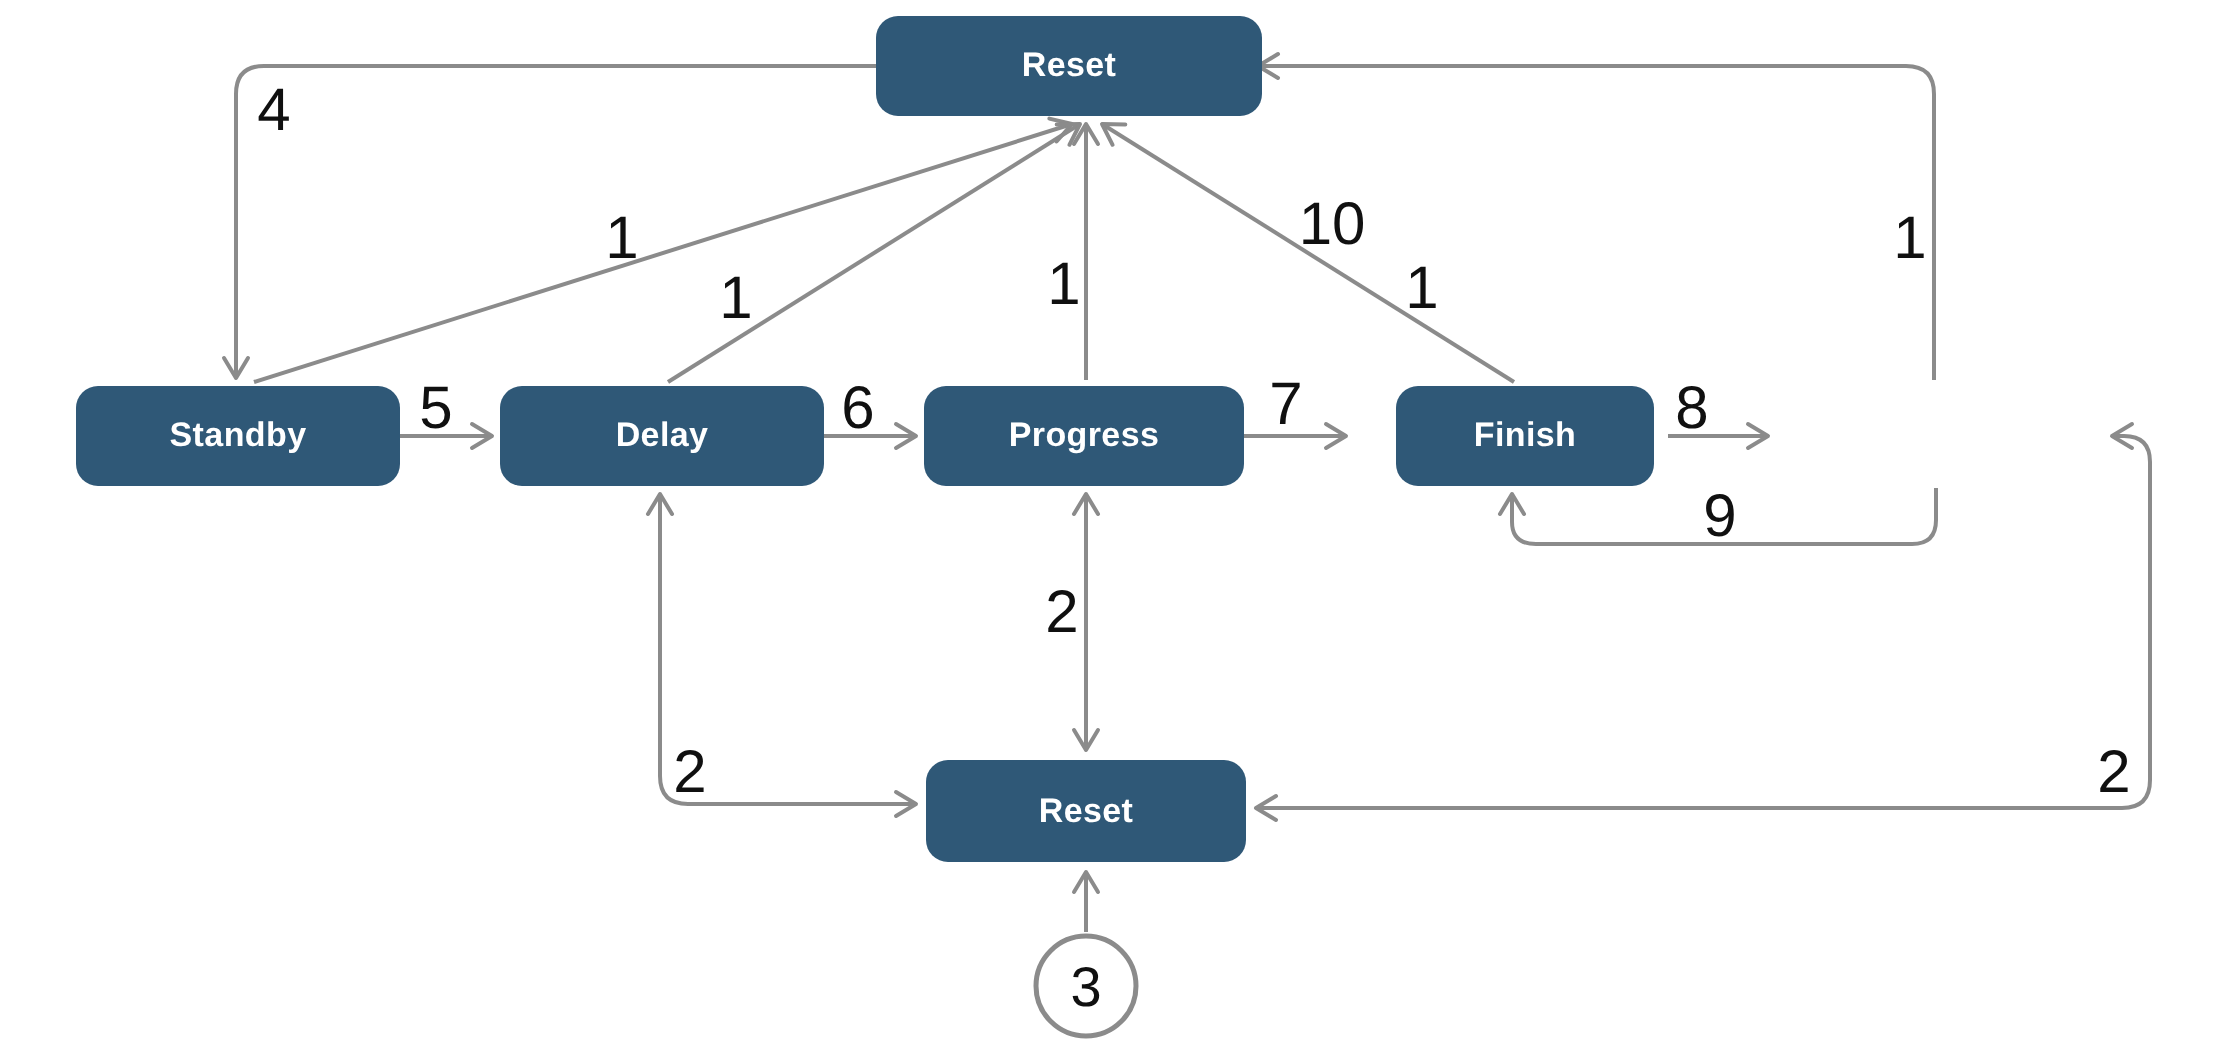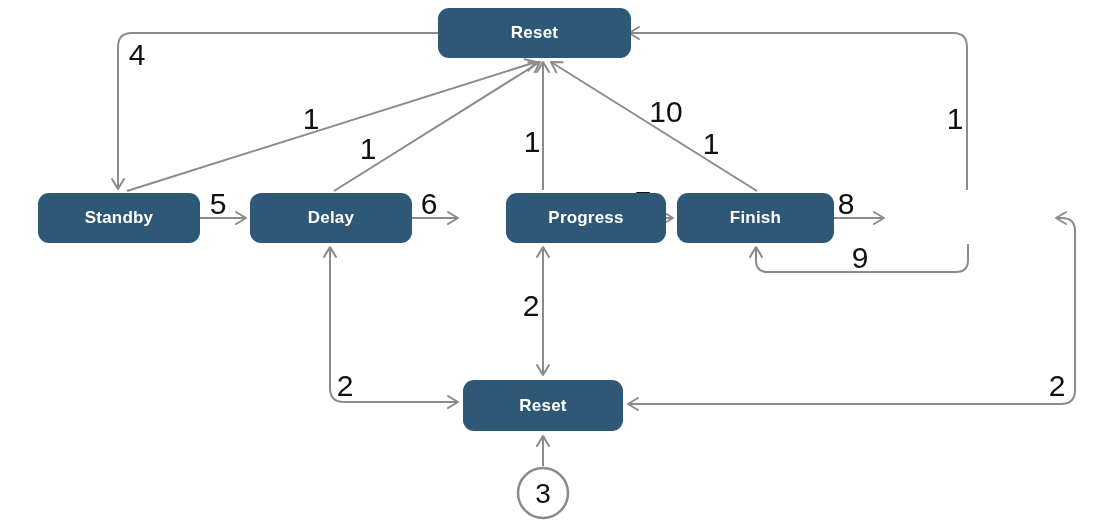--- a/index.html
+++ b/index.html
@@ -68,23 +68,23 @@
 
   <div class="node" style="left:438px;top:8px;width:193px;height:50px;">
     <span>Reset</span>
   </div>
   <div class="node" style="left:38px;top:193px;width:162px;height:50px;">
     <span>Standby</span>
   </div>
   <div class="node" style="left:250px;top:193px;width:162px;height:50px;">
     <span>Delay</span>
   </div>
-  <div class="node" style="left:462px;top:193px;width:160px;height:50px;margin-left:44px;">
+  <div class="node" style="left:462px;top:193px;width:160px;height:50px;">
     <span>Progress</span>
   </div>
-  <div class="node" style="left:677px;top:193px;width:157px;height:50px;">
+  <div class="node" style="left:698px;top:193px;width:129px;height:50px;">
     <span>Finish</span>
   </div>
   <div class="node" style="left:463px;top:380px;width:160px;height:51px;">
     <span>Reset</span>
   </div>
 
 </div>
 
 </body></html>

